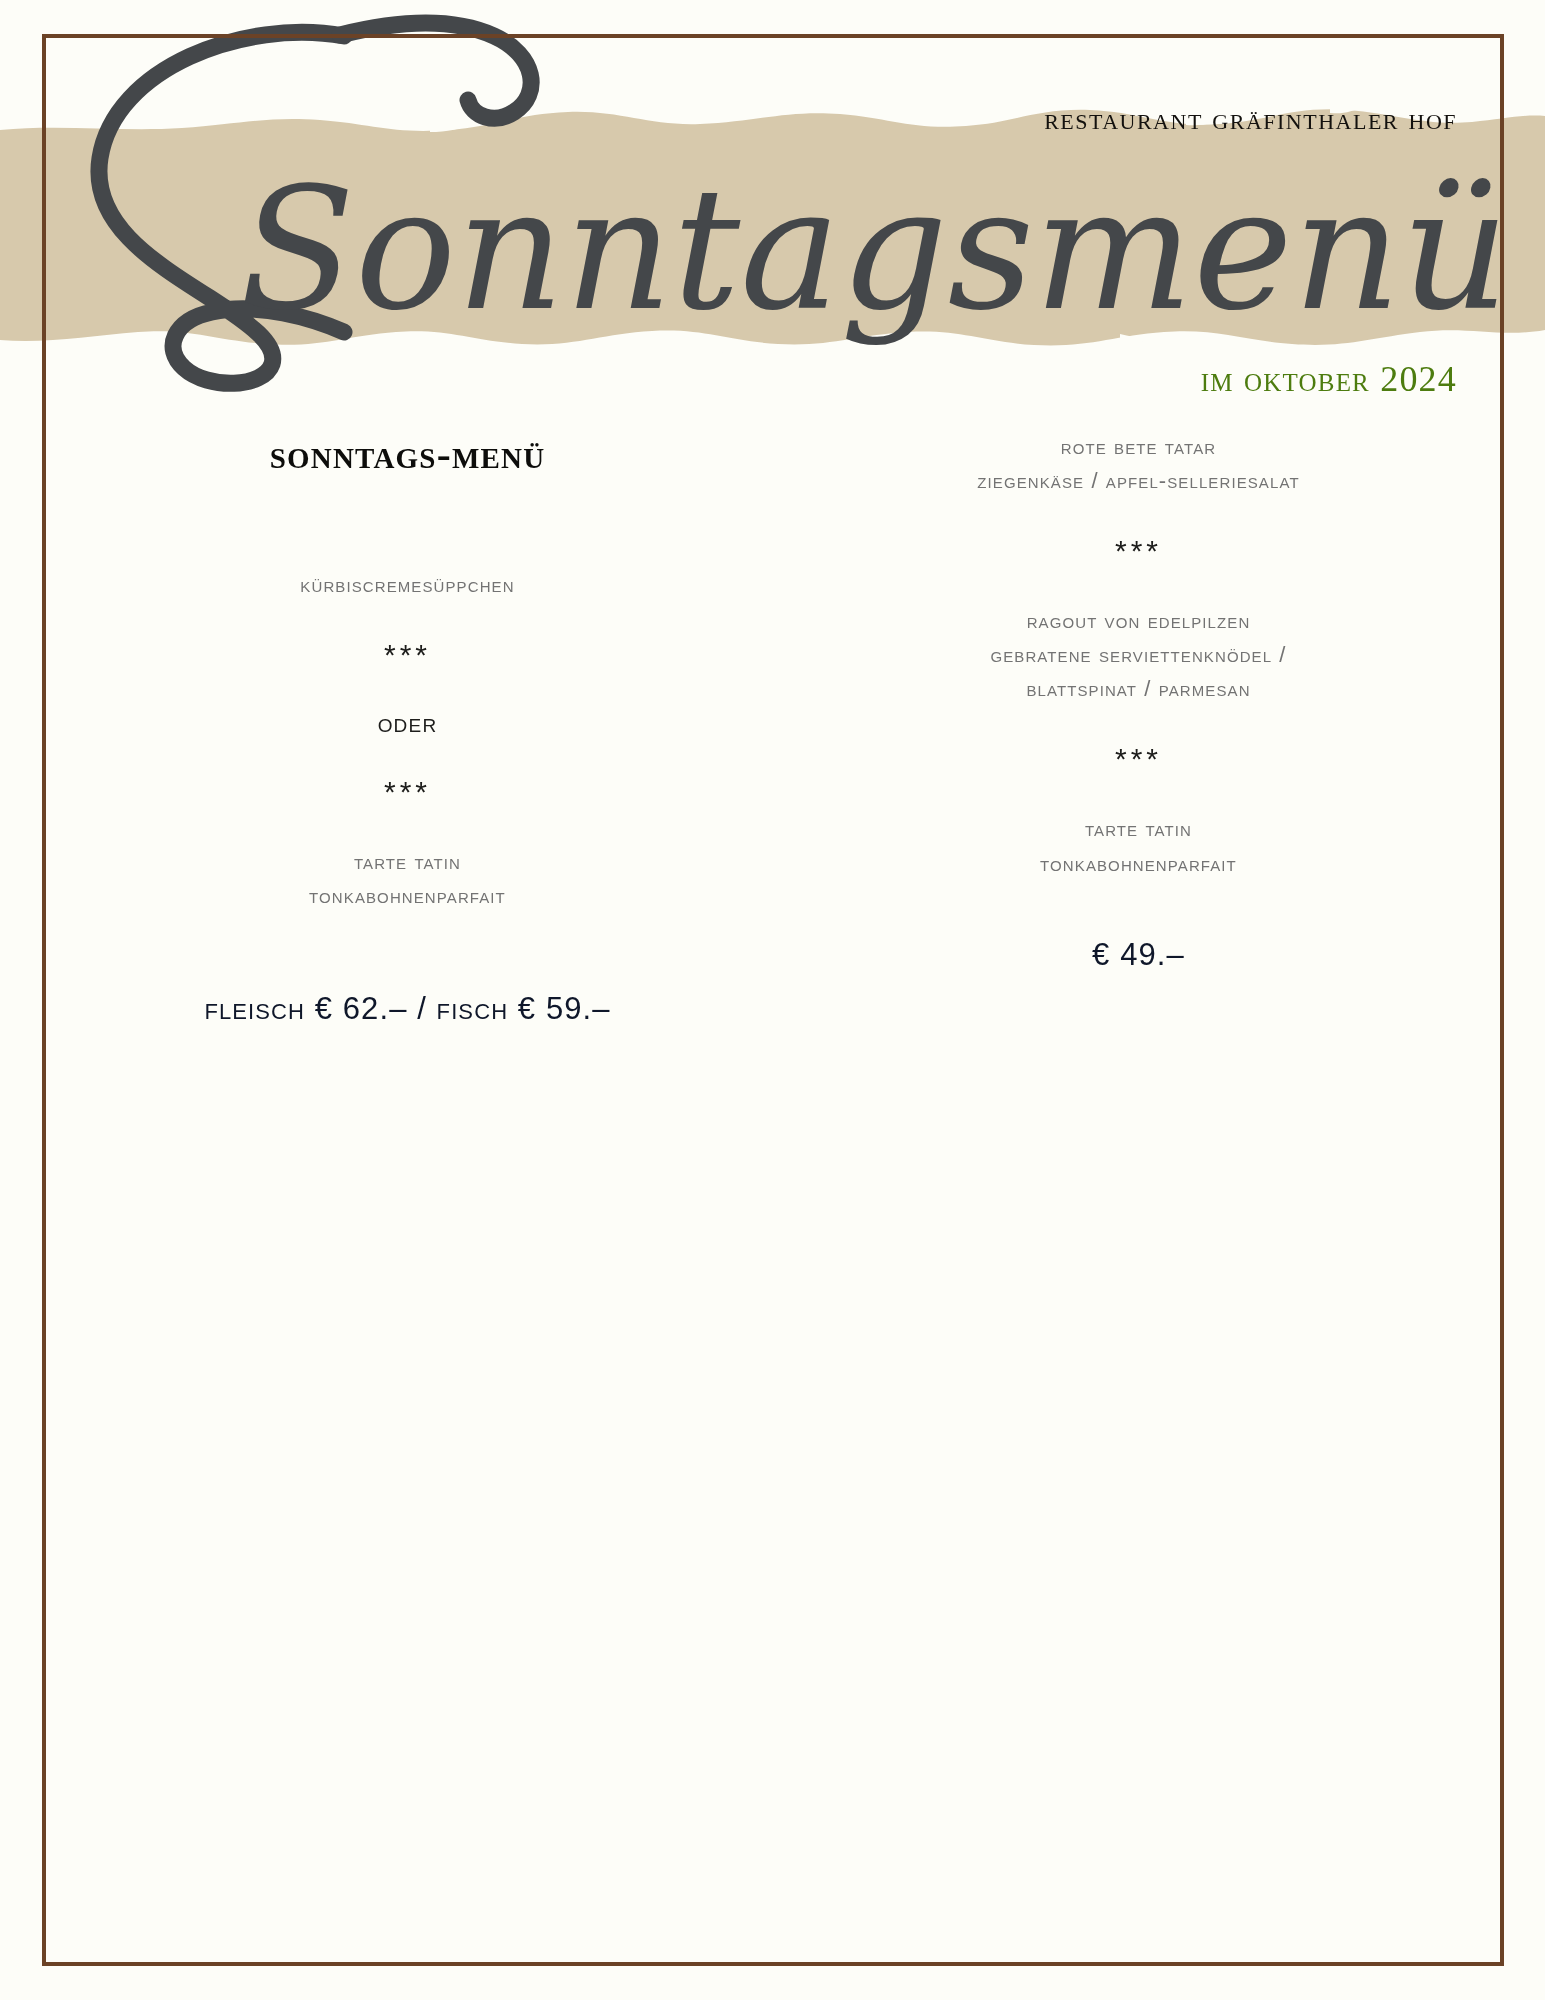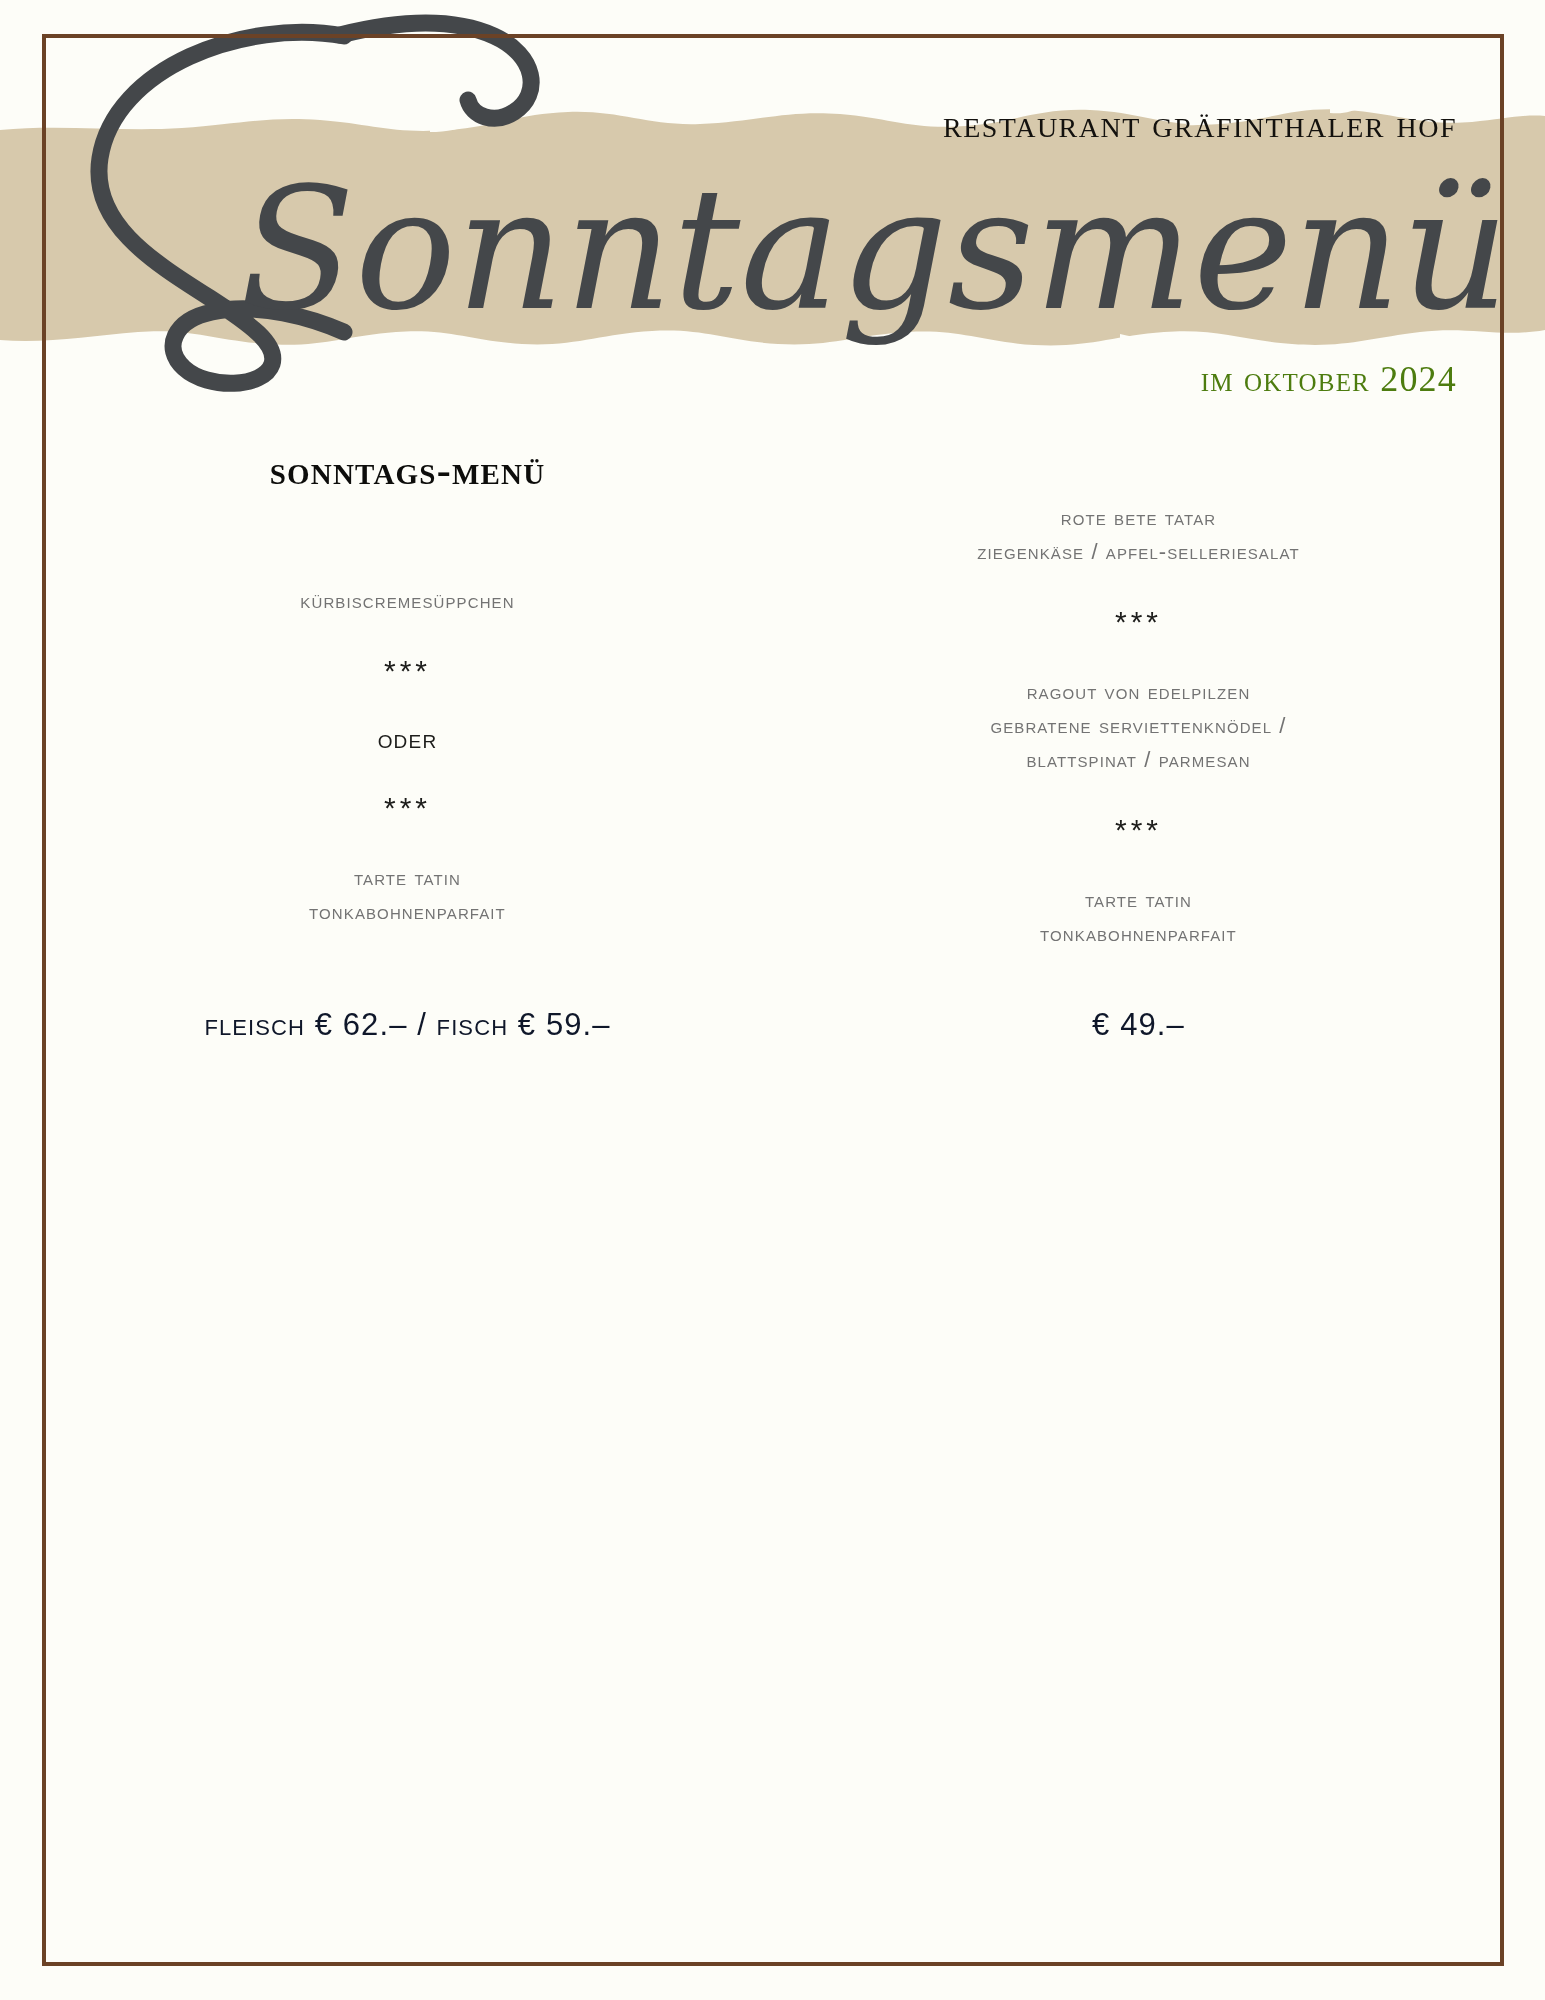--- a/index.html
+++ b/index.html
@@ -45,21 +45,21 @@
   }
   .band-wrap svg { display: block; width: 100%; height: 100%; }
 
   
   .restaurant-name {
     position: absolute;
     right: 88px;
     top: 100px;
     z-index: 4;
     font-family: "Liberation Serif", serif;
-    font-size: 40px;
+    font-size: 32px;
     letter-spacing: 1.5px;
     color: #13110e;
     font-variant: small-caps;
     text-transform: lowercase;
     white-space: nowrap;
   }
   .restaurant-name::first-letter { font-size: 1em; }
 
   .month-line {
     position: absolute;
@@ -93,22 +93,21 @@
   }
 
   
   .columns {
     position: absolute;
     left: 42px;
     top: 430px;
     width: 1462px;
     z-index: 4;
     display: flex;
-    align-items: flex-end;
-    margin-top: 16px;
+    align-items: flex-start;
   }
   .col {
     flex: 1 1 50%;
     text-align: center;
     padding: 0 24px;
   }
 
   .col-heading {
     font-family: "Liberation Serif", serif;
     font-weight: bold;

